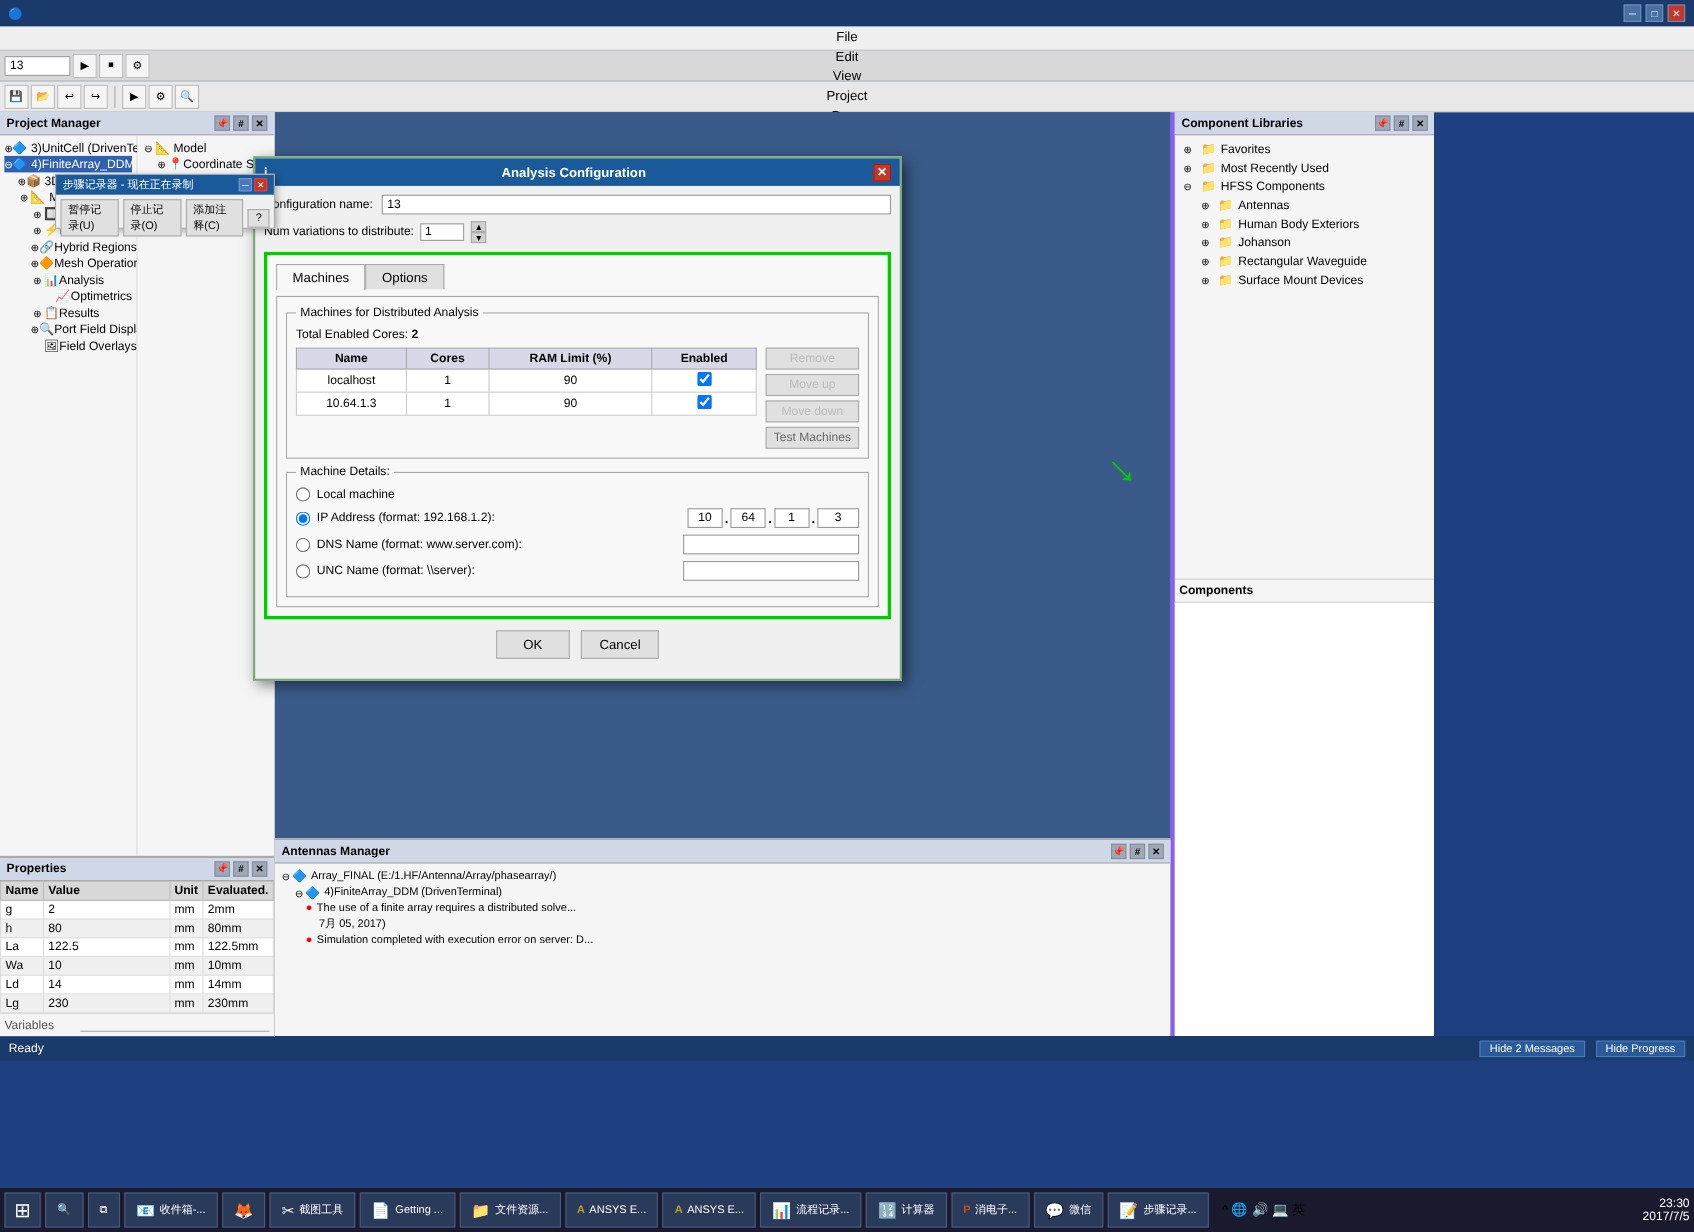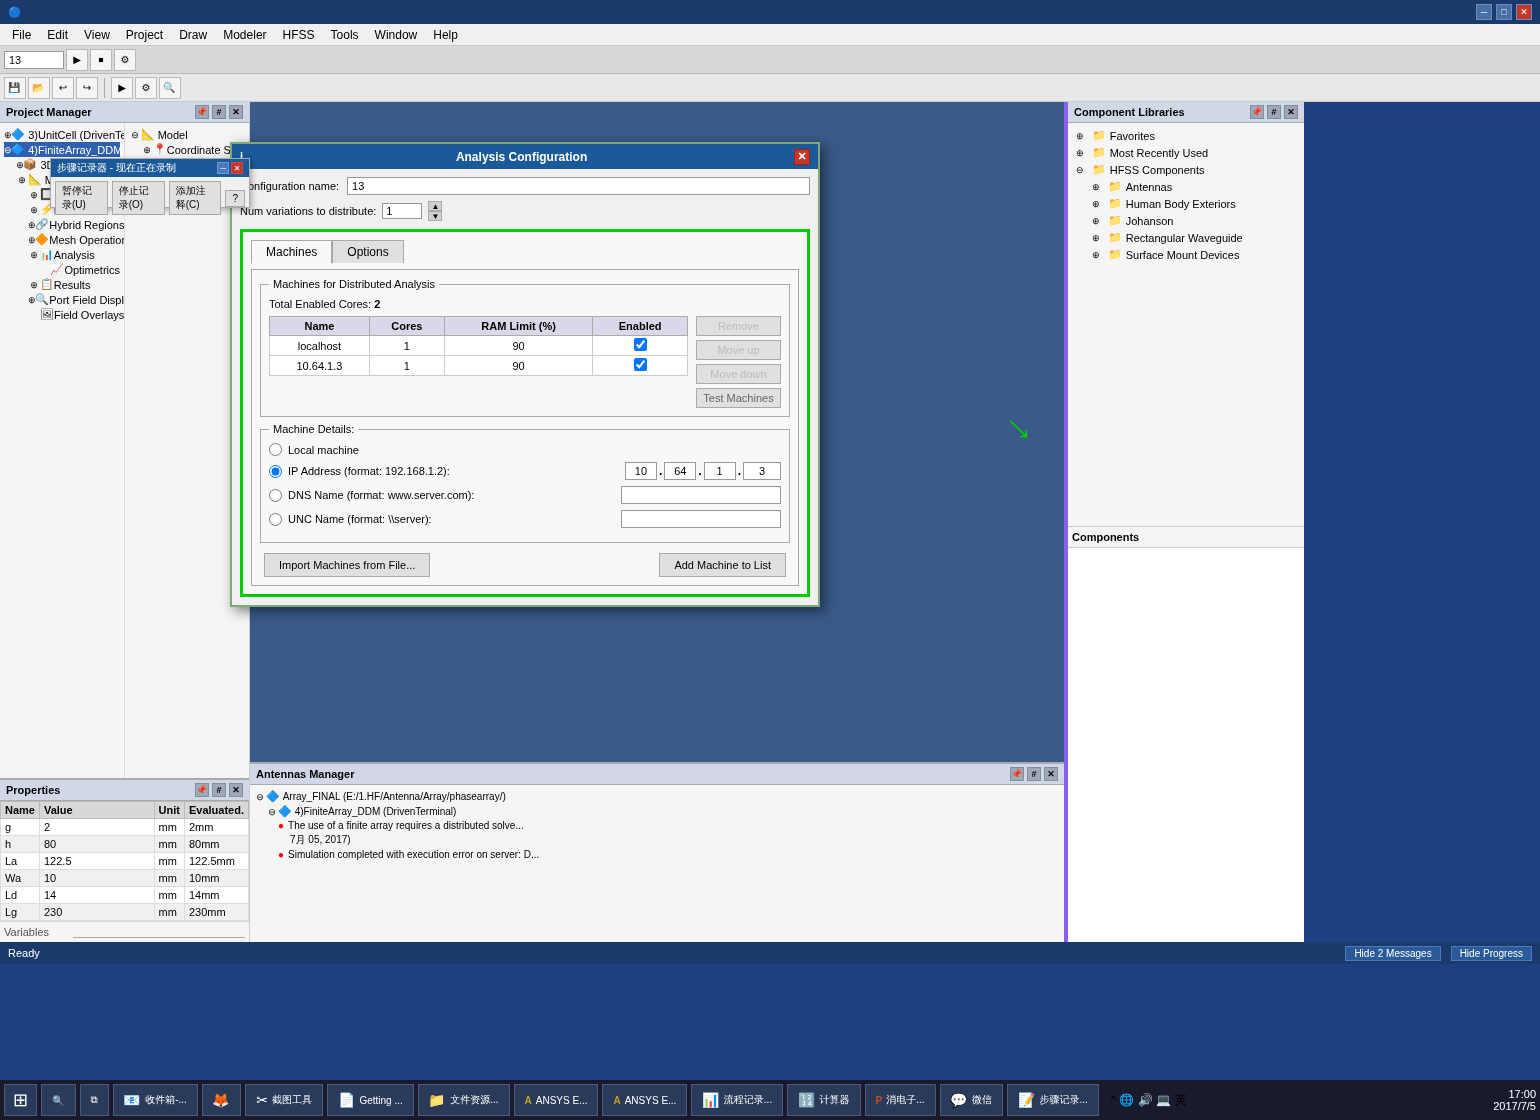--- a/index.html
+++ b/index.html
@@ -40,20 +40,21 @@
 
     
     .menu-bar {
       background: #f0f0f0;
       height: 22px;
       display: flex;
       align-items: center;
       padding: 0 4px;
       border-bottom: 1px solid #ccc;
       font-size: 12px;
+      flex-direction: column;
     }
     .menu-item {
       padding: 2px 8px;
       cursor: pointer;
     }
 
     
     .toolbar {
       background: #e8e8e8;
       height: 28px;
@@ -909,27 +910,27 @@
               <input class="text-input-right" value="" style="">
             </div>
 
             <div class="radio-row">
               <input type="radio" name="machine_type" value="unc" style="">
               <span>UNC Name (format: \\server):</span>
               <input class="text-input-right" value="" style="">
             </div>
           </fieldset>
 
-          <div class="dialog-bottom">
-            <button class="import-btn">Import Machines from File...</button>
-            <button class="add-machine-btn">Add Machine to List</button>
-          </div>
-        </div>
-      </div>
-
+        </div>
+      </div>
+
+      <div class="ok-cancel-row">
+        <button class="ok-btn">OK</button>
+        <button class="cancel-btn">Cancel</button>
+      </div>
     </div>
   </div>
 
 </div>
 
 <div class="status-bar">
   <span>Ready</span>
   <div class="status-right">
     <button class="status-btn">Hide 2 Messages</button>
     <button class="status-btn">Hide Progress</button>
@@ -951,16 +952,16 @@
   <div class="taskbar-btn"><span style="color:#c0a020;font-weight:bold;">A</span>ANSYS E...</div>
   <div class="taskbar-btn"><span class="taskbar-icon">📊</span>流程记录...</div>
   <div class="taskbar-btn"><span class="taskbar-icon">🔢</span>计算器</div>
   <div class="taskbar-btn"><span style="color:#c05020;font-weight:bold;">P</span>消电子...</div>
   <div class="taskbar-btn"><span class="taskbar-icon">💬</span>微信</div>
   <div class="taskbar-btn"><span class="taskbar-icon">📝</span>步骤记录...</div>
   <div class="taskbar-sys">
     <span>^ 🌐 🔊 💻 英</span>
   </div>
   <div class="taskbar-time">
-    <div>17:00</div>
+    <div>23:30</div>
     <div>2017/7/5</div>
   </div>
 </div>
 
 </body></html>

